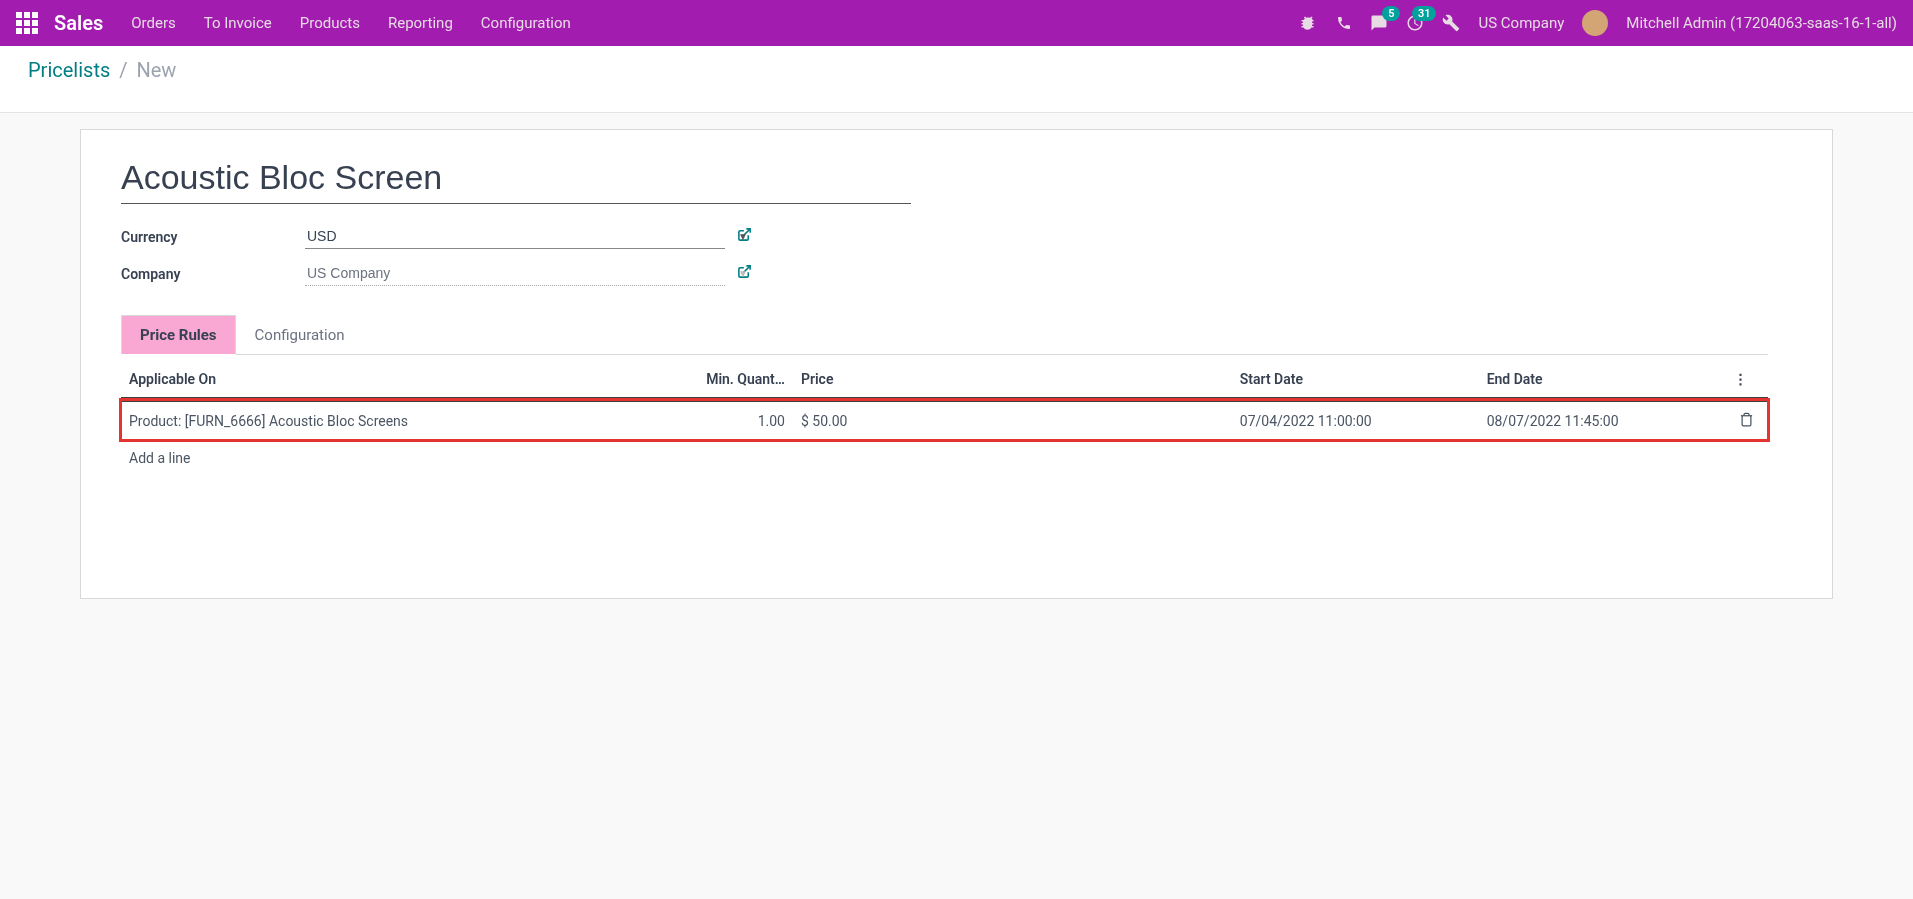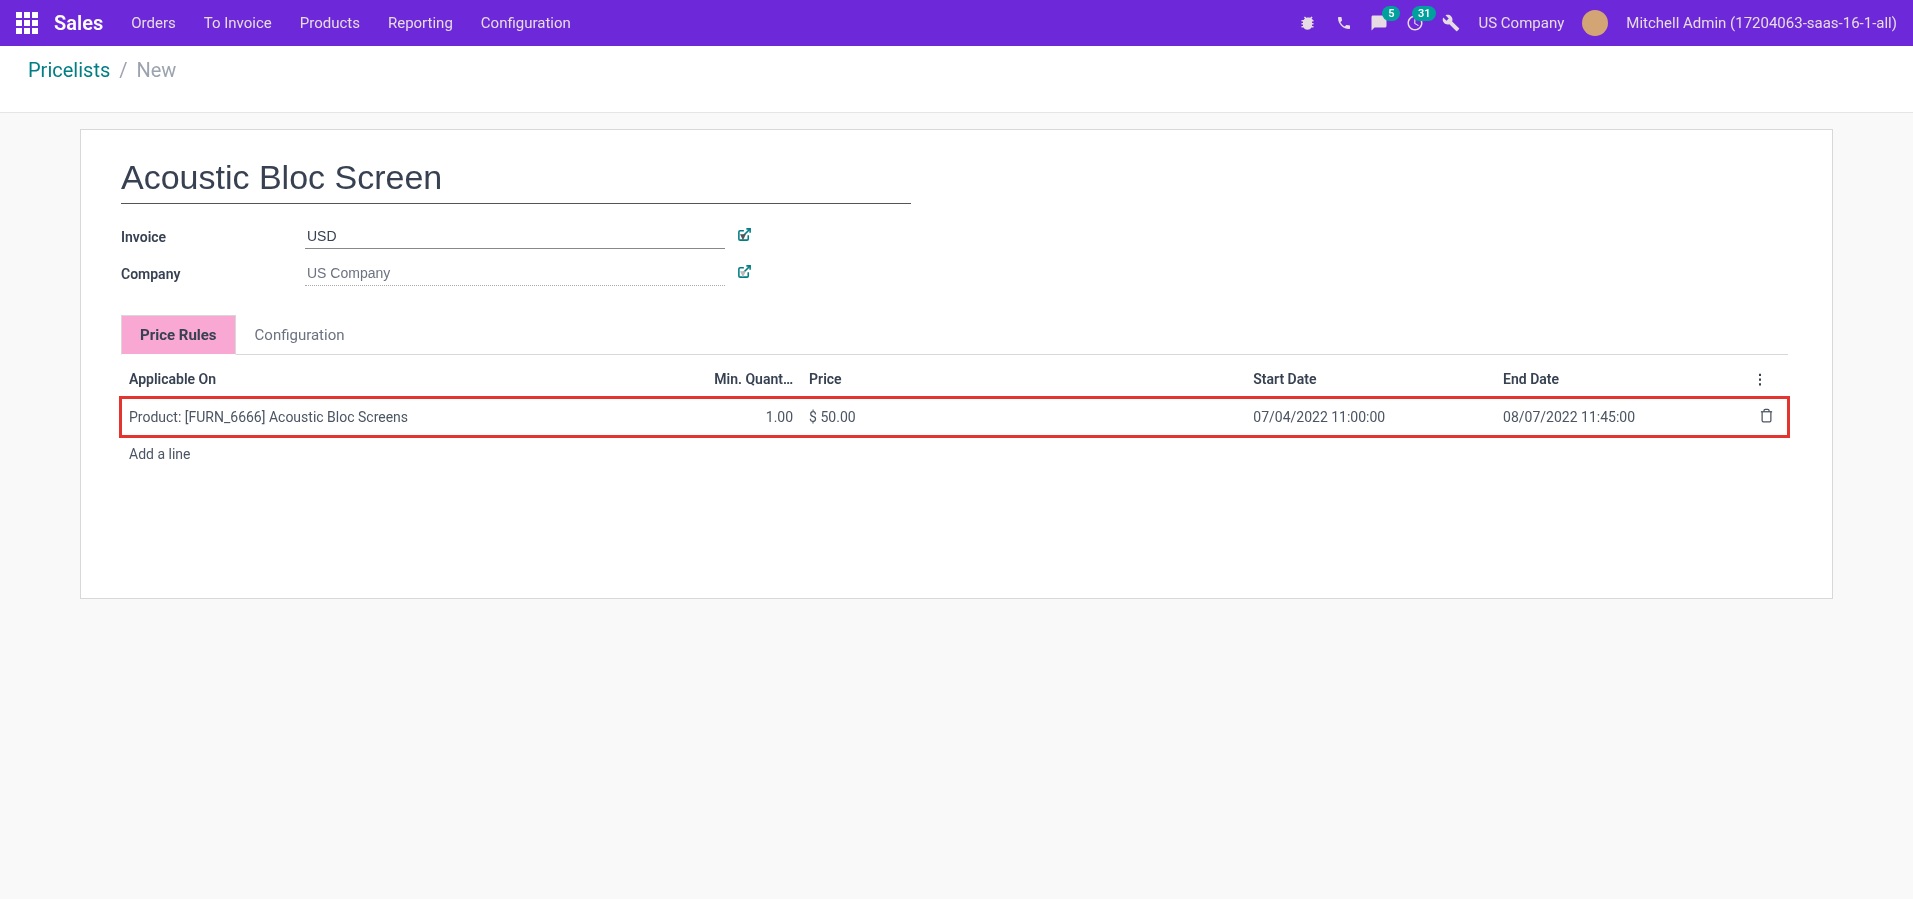--- a/index.html
+++ b/index.html
@@ -1,19 +1,19 @@
 <!DOCTYPE html>
 <html><head>
 <meta charset="utf-8">
 <style>
 * { margin: 0; padding: 0; box-sizing: border-box; }
 body { font-family: -apple-system, BlinkMacSystemFont, "Segoe UI", Roboto, sans-serif; background: #f9f9f9; color: #374151; }
 
 
-.topbar { background: #6d28d9; height: 46px; display: flex; align-items: center; color: #fff; padding: 0 16px; }
+.topbar { background: #a21caf; height: 46px; display: flex; align-items: center; color: #fff; padding: 0 16px; }
 .apps-icon { display: grid; grid-template-columns: repeat(3,6px); grid-template-rows: repeat(3,6px); gap: 2px; margin-right: 16px; cursor: pointer; }
 .apps-icon span { background: #fff; width: 6px; height: 6px; }
 .brand { font-size: 20px; font-weight: 600; margin-right: 28px; }
 .nav-menu { display: flex; gap: 28px; flex: 1; }
 .nav-item { color: #e7dce3; font-size: 15px; cursor: pointer; }
 .topbar-right { display: flex; align-items: center; gap: 18px; }
 .icon-btn { color: #e7dce3; cursor: pointer; display: flex; align-items: center; position: relative; }
 .badge { background: #00a09d; color: #fff; font-size: 11px; border-radius: 10px; padding: 1px 6px; position: absolute; top: -8px; right: -12px; font-weight: 600; }
 .company-name { color: #e7dce3; font-size: 15px; }
 .avatar { width: 26px; height: 26px; border-radius: 50%; background: #d4a574; display: inline-block; }
@@ -25,38 +25,38 @@
 .breadcrumb .bc-main { color: #017e84; cursor: pointer; }
 .breadcrumb .bc-sep { color: #9ca3af; margin: 0 4px; }
 .breadcrumb .bc-current { color: #9ca3af; }
 .actions { display: flex; gap: 12px; align-items: center; }
 .save-btn { background: #00a09d; color: #fff; border: none; padding: 8px 16px; font-size: 14px; font-weight: 600; cursor: pointer; letter-spacing: 0.3px; }
 .discard-btn { background: transparent; color: #017e84; border: none; padding: 8px 12px; font-size: 14px; font-weight: 600; cursor: pointer; letter-spacing: 0.3px; }
 .highlight-save { border: 3px solid #e3342f; display: inline-block; padding: 2px; }
 
 
 .sheet-wrap { padding: 16px 80px; }
-.sheet { background: #fff; border: 1px solid #d8d8d8; padding: 24px 44px 40px 40px; min-height: 470px; }
+.sheet { background: #fff; border: 1px solid #d8d8d8; padding: 24px 64px 40px 40px; min-height: 470px; }
 .title-input { font-size: 34px; font-weight: 500; border: none; border-bottom: 1px solid #555; width: 790px; padding: 4px 0 6px 0; outline: none; color: #374151; margin-bottom: 20px; }
 .form-row { display: flex; align-items: center; margin-bottom: 12px; }
 .form-label { width: 184px; font-size: 14px; font-weight: 600; color: #374151; }
 .form-field { position: relative; display: flex; align-items: center; }
 .select-input { width: 420px; border: none; border-bottom: 1px solid #888; padding: 4px 20px 4px 2px; font-size: 14px; background: transparent; outline: none; color: #374151; }
 .select-input.readonly { border-bottom: 1px dotted #aaa; color: #6b7280; }
 .caret { position: absolute; right: 4px; font-size: 10px; color: #555; pointer-events: none; }
 .ext-link { margin-left: 12px; color: #017e84; cursor: pointer; }
 
 
 .tabs { display: flex; margin-top: 28px; border-bottom: 1px solid #d8d8d8; }
 .tab { padding: 10px 18px; border: 1px solid transparent; font-size: 15px; color: #6b7280; cursor: pointer; position: relative; top: 1px; }
 .tab.active { border: 1px solid #d8d8d8; border-bottom: 1px solid #fff; background: #f9a8d4; color: #374151; font-weight: bold; }
 
 
 .rules-table { width: 100%; border-collapse: collapse; margin-top: 6px; }
-.rules-table th { text-align: left; font-size: 14px; font-weight: 600; padding: 10px 8px; border-bottom: 1px solid #404040; color: #374151; }
+.rules-table th { text-align: left; font-size: 14px; font-weight: 600; padding: 10px 8px; border-bottom: 5px solid #404040; color: #374151; }
 .rules-table th.num { text-align: right; }
 .rules-table td { padding: 10px 8px; font-size: 14px; color: #4b5563; }
 .num-cell { text-align: right; }
 .trash { color: #6b7280; cursor: pointer; text-align: center; }
 .table-row-highlight { outline: 3px solid #e3342f; outline-offset: -1px; }
 .add-line { color: #017e84; cursor: pointer; padding: 10px 8px; font-size: 14px; }
 .dots-vert { cursor: pointer; color: #6b7280; text-align: center; font-weight: bold; }
 </style>
 </head>
 <body>
@@ -121,21 +121,21 @@
     <span class="bc-sep">/</span>
     <span class="bc-current">New</span>
   </div>
 </div>
 
 <div class="sheet-wrap">
   <div class="sheet">
     <input class="title-input" value="Acoustic Bloc Screen" style="">
 
     <div class="form-row">
-      <div class="form-label">Invoice</div>
+      <div class="form-label">Currency</div>
       <div class="form-field">
         <input class="select-input" value="USD" style="">
         <span class="caret">▼</span>
         <span class="ext-link">
           <svg width="15" height="15" viewBox="0 0 24 24" fill="none" stroke="currentColor" stroke-width="2.5">
               <path d="M18 13v6a2 2 0 0 1-2 2H5a2 2 0 0 1-2-2V8a2 2 0 0 1 2-2h6"></path>
               <polyline points="15 3 21 3 21 9"></polyline>
               <line x1="10" y1="14" x2="21" y2="3"></line>
             </svg>
         </span>

